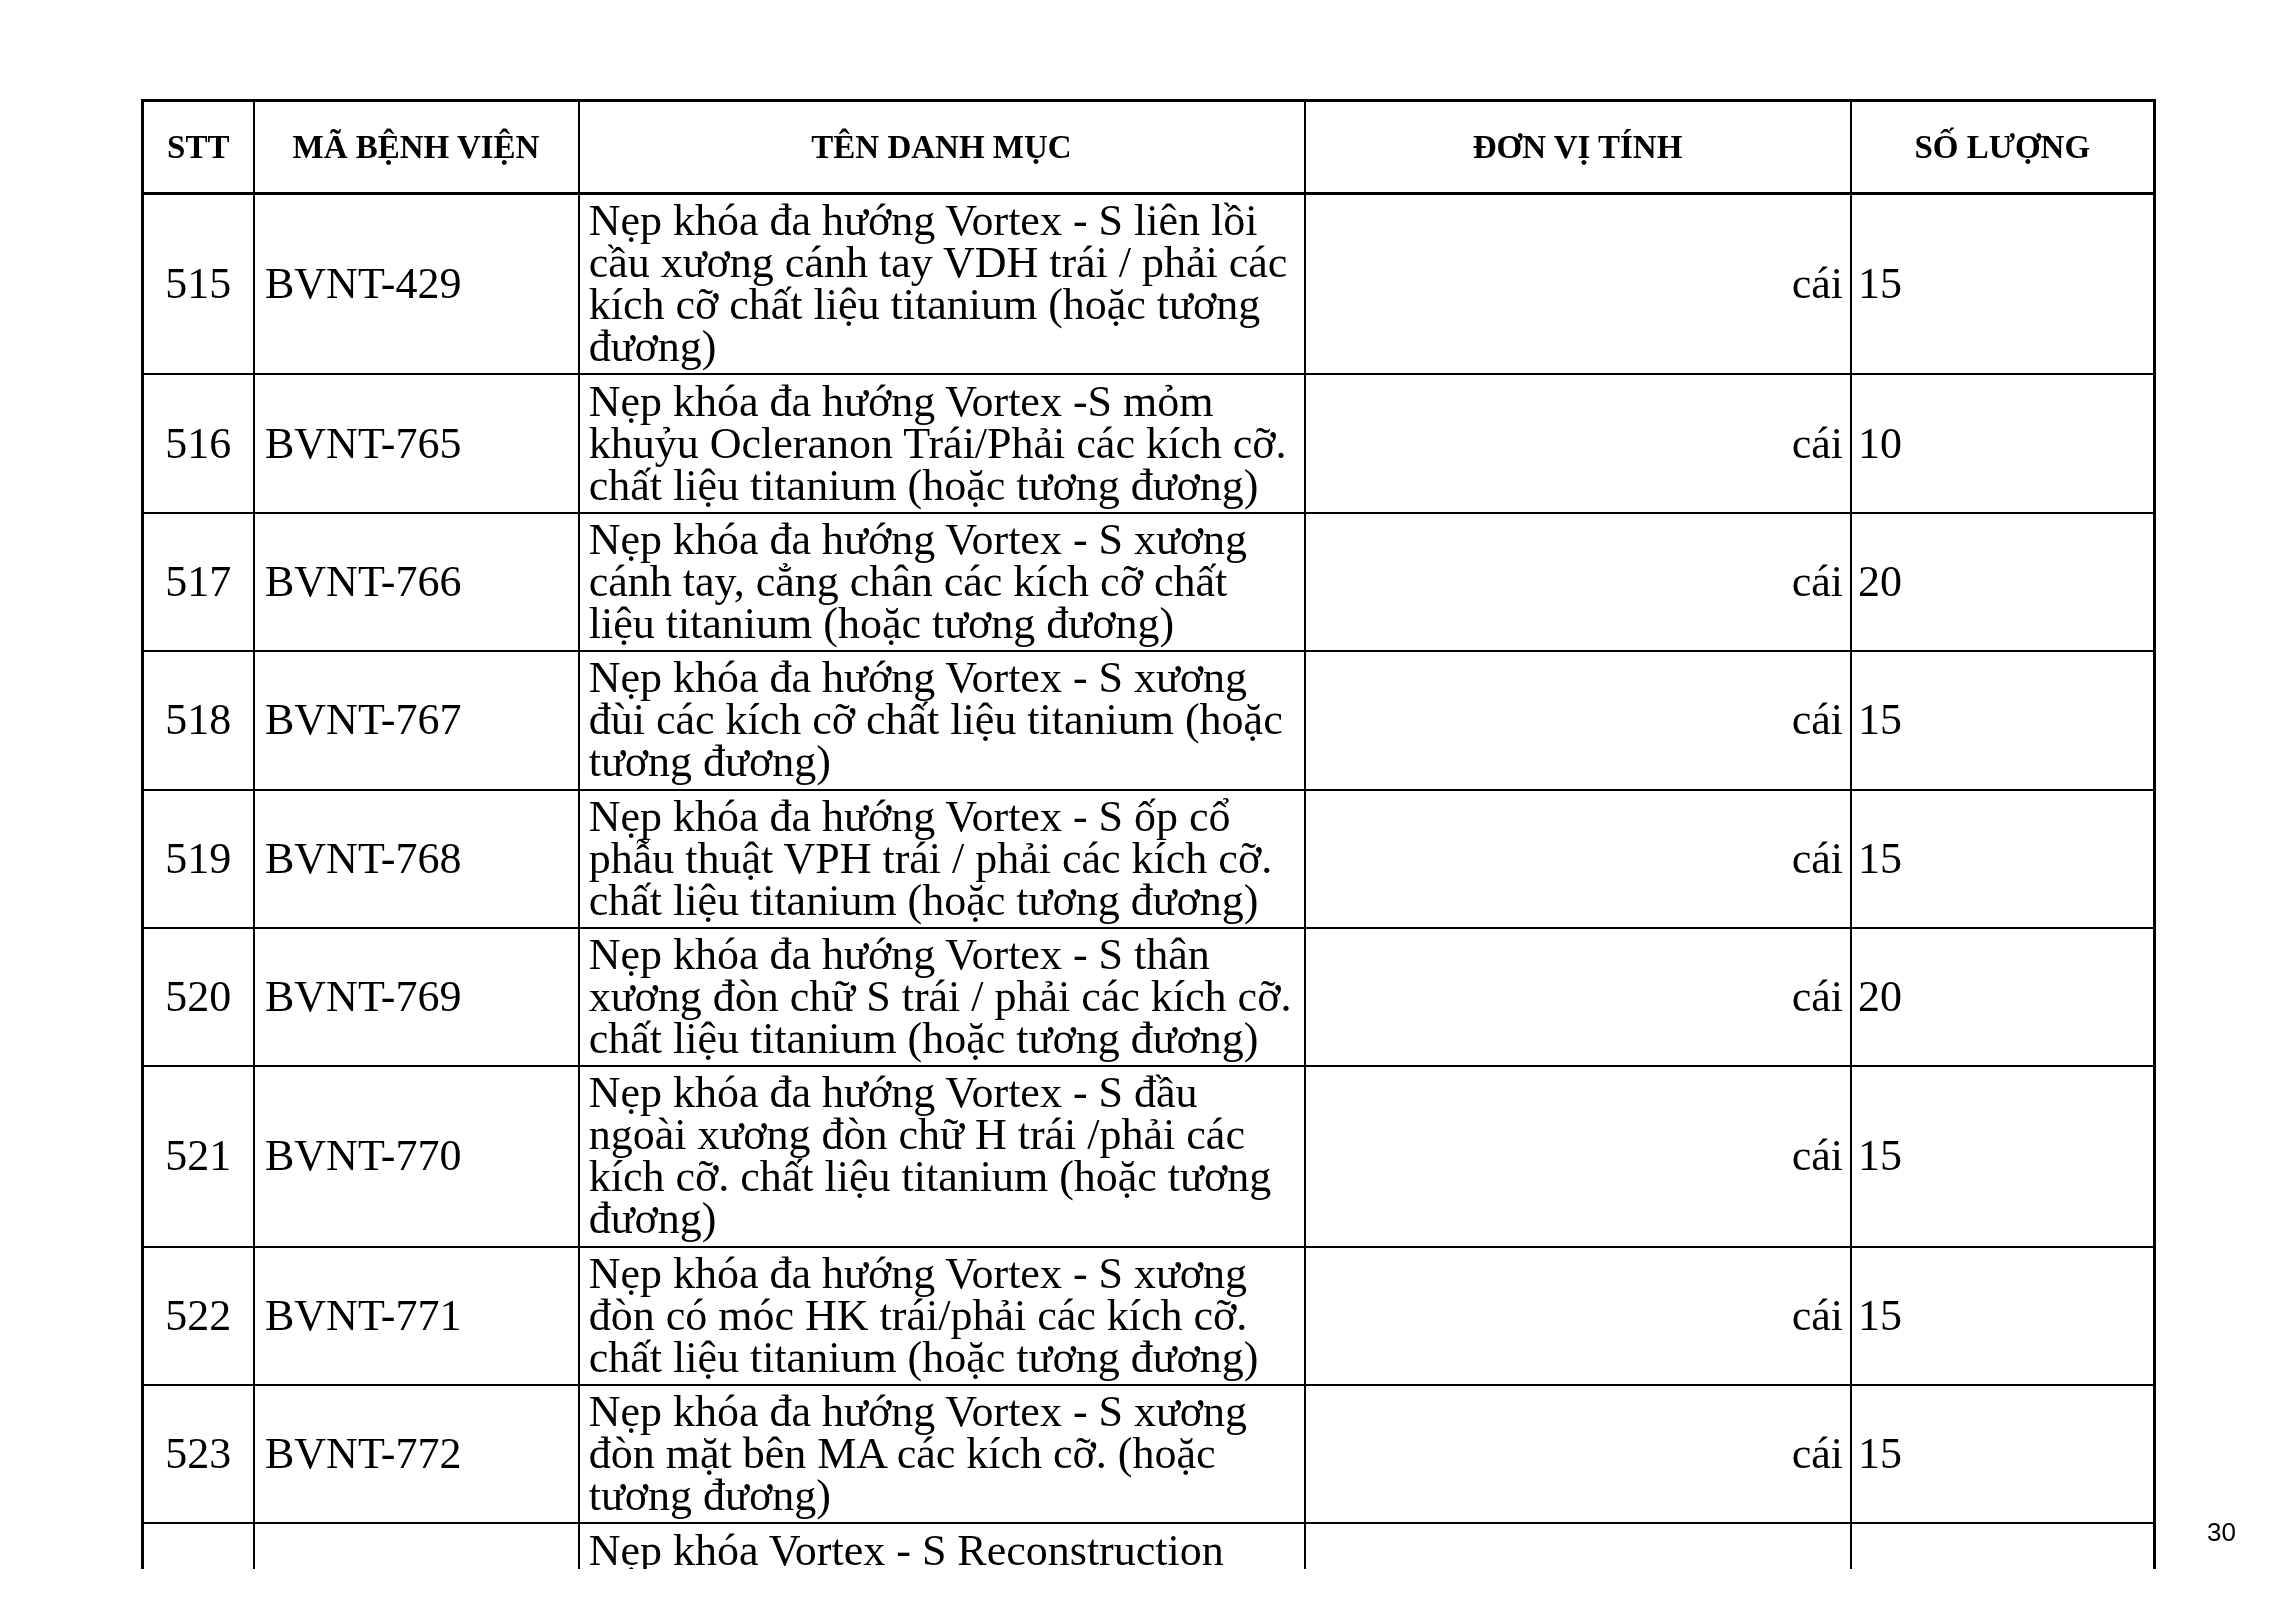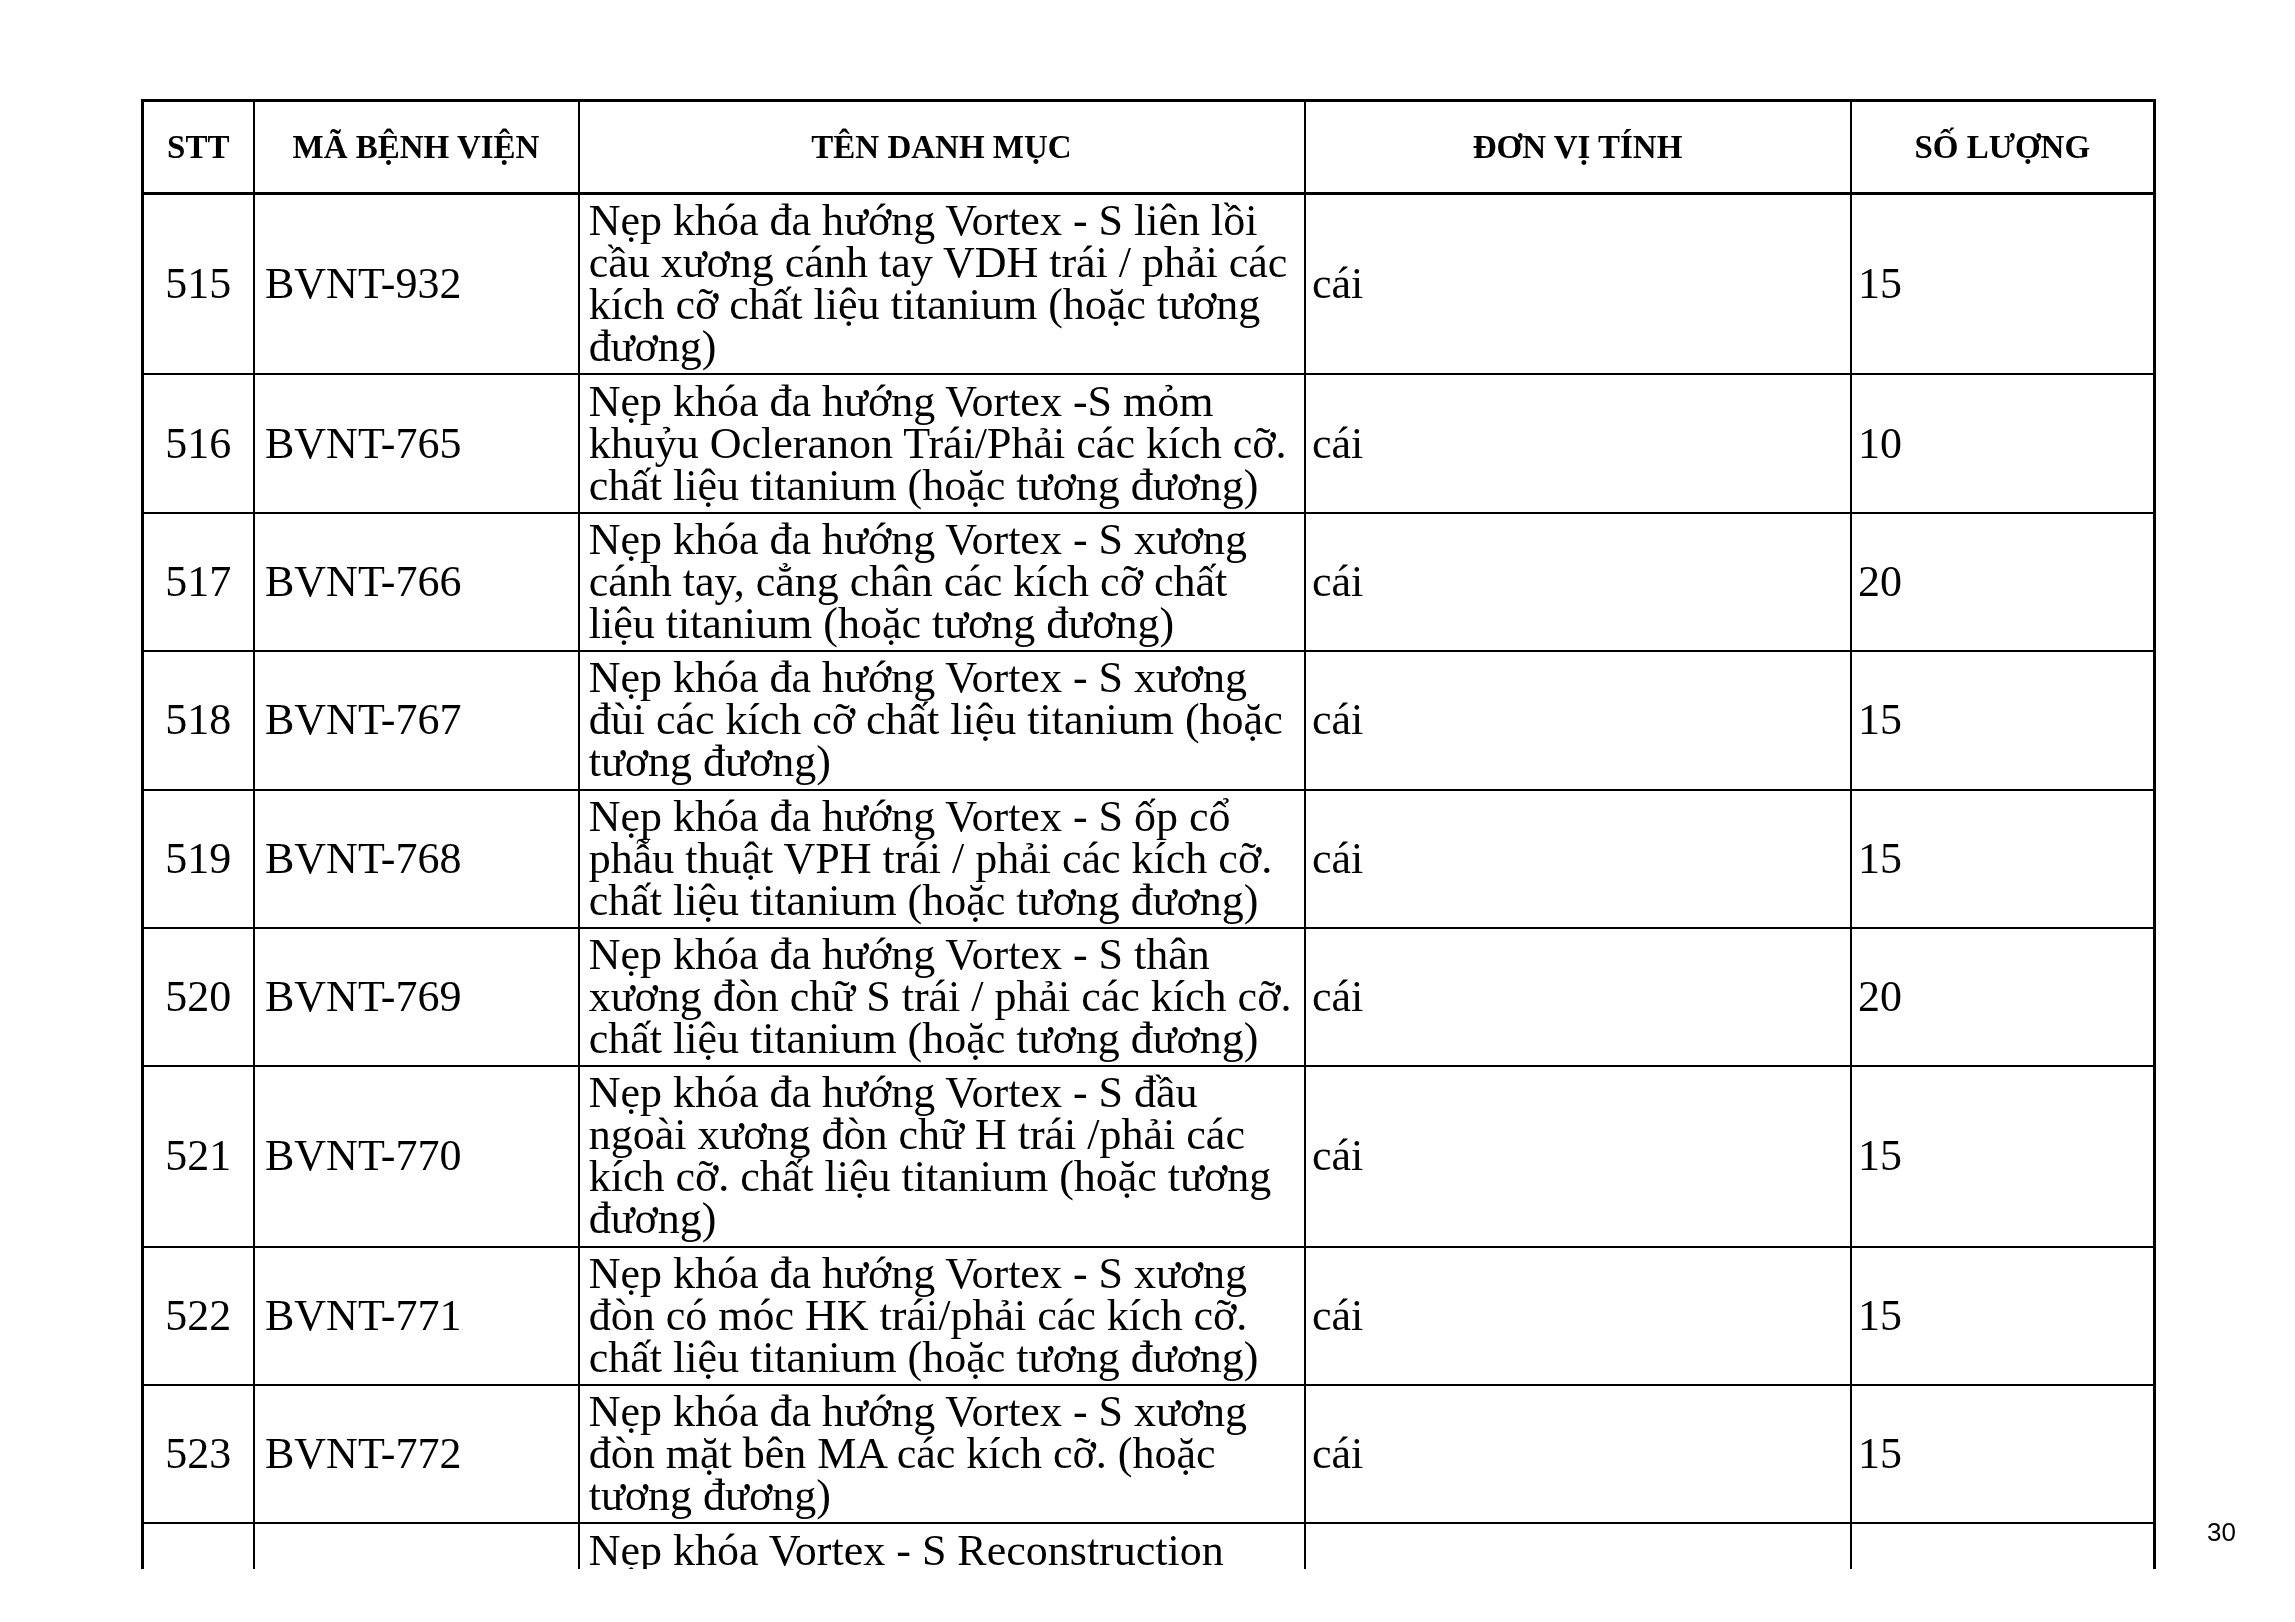--- a/index.html
+++ b/index.html
@@ -44,21 +44,21 @@
     line-height: 42px;
     vertical-align: middle;
     padding: 5.2px 6.5px;
   }
   tbody tr { height: 95px; }
   tbody tr:last-child { height: 128px; }
 
   td.cell-stt  { text-align: center; }
   td.cell-code { text-align: left; padding-left: 10.5px; }
   td.cell-name { text-align: left; padding-left: 9.2px; padding-right: 2.6px; }
-  td.cell-unit { text-align: left; }
+  td.cell-unit { text-align: right; }
   td.cell-qty  { text-align: left; padding-right: 51px; }
 
   .page-number {
     position: absolute;
     left: 0;
     right: 59px;
     top: 1517px;
     text-align: right;
     font-family: "Liberation Sans", sans-serif;
     font-size: 26px;
@@ -83,21 +83,21 @@
         <th>STT</th>
         <th>MÃ BỆNH VIỆN</th>
         <th>TÊN DANH MỤC</th>
         <th>ĐƠN VỊ TÍNH</th>
         <th>SỐ LƯỢNG</th>
       </tr>
     </thead>
     <tbody id="table-body">
         <tr>
           <td class="cell-stt">515</td>
-          <td class="cell-code">BVNT-932</td>
+          <td class="cell-code">BVNT-429</td>
           <td class="cell-name">Nẹp khóa đa hướng Vortex - S liên lồi cầu xương cánh tay VDH trái / phải các kích cỡ chất liệu titanium (hoặc tương đương)</td>
           <td class="cell-unit">cái</td>
           <td class="cell-qty">15</td>
         </tr>
         <tr>
           <td class="cell-stt">516</td>
           <td class="cell-code">BVNT-765</td>
           <td class="cell-name">Nẹp khóa đa hướng Vortex -S mỏm khuỷu Ocleranon Trái/Phải các kích cỡ. chất liệu titanium (hoặc tương đương)</td>
           <td class="cell-unit">cái</td>
           <td class="cell-qty">10</td>

